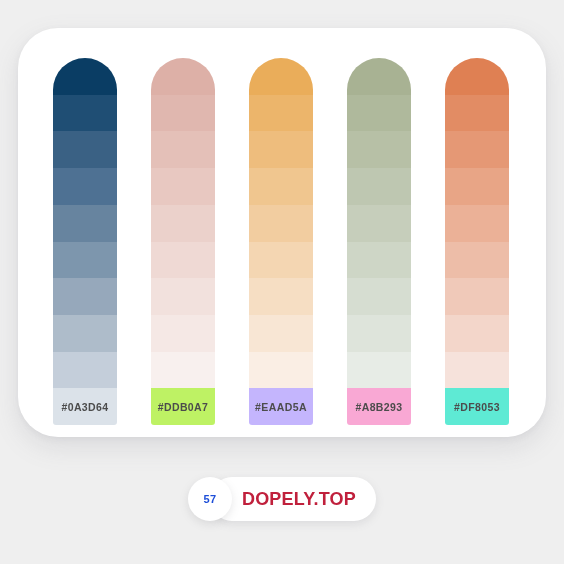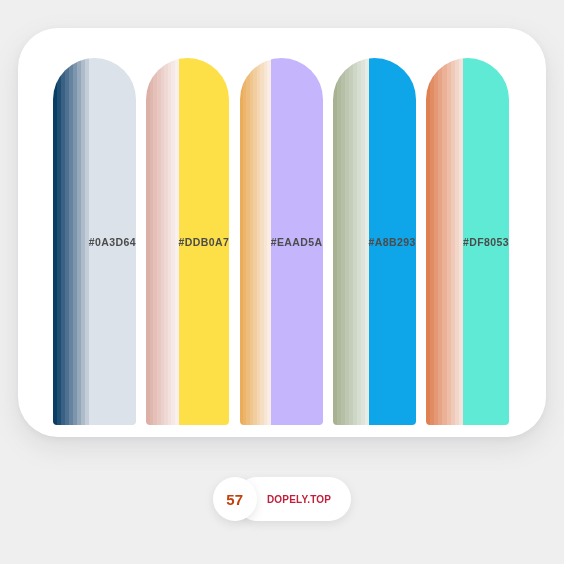--- a/index.html
+++ b/index.html
@@ -42,26 +42,26 @@
     left: 53px;
     top: 58px;
     width: 456px;
     height: 367px;
     display: flex;
     justify-content: space-between;
     align-items: flex-start;
   }
 
   .column {
-    width: 83px;
+    width: 64px;
     height: 367px;
     border-radius: 42px 42px 4px 4px;
     overflow: hidden;
     display: flex;
-    flex-direction: row;
+    flex-direction: column;
     position: relative;
   }
 
   .band {
     width: 100%;
     flex: 1 1 0;
     position: relative;
   }
 
   
@@ -103,40 +103,40 @@
     border-radius: 50%;
     background: #ffffff;
     display: flex;
     align-items: center;
     justify-content: center;
     position: relative;
     z-index: 2;
     box-shadow: 0 3px 8px rgba(120,120,130,0.18);
   }
   .badge-count {
-    font-size: 15px;
+    font-size: 11px;
     font-weight: bold;
-    color: #c2410c;
+    color: #1d4ed8;
     letter-spacing: 0.3px;
   }
   .badge-pill {
     height: 44px;
     border-radius: 22px;
     background: #ffffff;
     display: flex;
     align-items: center;
     justify-content: center;
     padding: 0 20px 0 32px;
     margin-left: -22px;
     position: relative;
     z-index: 1;
     box-shadow: 0 3px 8px rgba(120,120,130,0.16);
   }
   .badge-brand {
-    font-size: 10px;
+    font-size: 18px;
     font-weight: bold;
     letter-spacing: 0.2px;
     color: #c0203c;
   }
 </style>
 </head>
 <body style="background: rgb(239, 239, 239);">
 
 <div id="stage">
 
@@ -160,21 +160,21 @@
       <div class="column">
         <div class="band" style="background: rgb(221, 176, 167);"></div>
         <div class="band" style="background: rgb(224, 183, 175);"></div>
         <div class="band" style="background: rgb(228, 192, 184);"></div>
         <div class="band" style="background: rgb(232, 200, 193);"></div>
         <div class="band" style="background: rgb(235, 209, 203);"></div>
         <div class="band" style="background: rgb(239, 217, 212);"></div>
         <div class="band" style="background: rgb(242, 225, 221);"></div>
         <div class="band" style="background: rgb(245, 232, 229);"></div>
         <div class="band" style="background: rgb(248, 240, 238);"></div>
-        <div class="band label-band" style="background: #fde047;">
+        <div class="band label-band" style="background: #bef264;">
           <span class="hex-label">#DDB0A7</span>
         </div>
       </div>
       <div class="column">
         <div class="band" style="background: rgb(234, 173, 90);"></div>
         <div class="band" style="background: rgb(236, 181, 107);"></div>
         <div class="band" style="background: rgb(238, 189, 125);"></div>
         <div class="band" style="background: rgb(240, 198, 143);"></div>
         <div class="band" style="background: rgb(242, 205, 160);"></div>
         <div class="band" style="background: rgb(244, 214, 178);"></div>
@@ -188,21 +188,21 @@
       <div class="column">
         <div class="band" style="background: rgb(168, 178, 147);"></div>
         <div class="band" style="background: rgb(175, 185, 156);"></div>
         <div class="band" style="background: rgb(183, 192, 166);"></div>
         <div class="band" style="background: rgb(190, 199, 177);"></div>
         <div class="band" style="background: rgb(198, 206, 187);"></div>
         <div class="band" style="background: rgb(206, 214, 198);"></div>
         <div class="band" style="background: rgb(214, 221, 209);"></div>
         <div class="band" style="background: rgb(222, 228, 219);"></div>
         <div class="band" style="background: rgb(231, 236, 230);"></div>
-        <div class="band label-band" style="background: #0ea5e9;">
+        <div class="band label-band" style="background: #f9a8d4;">
           <span class="hex-label">#A8B293</span>
         </div>
       </div>
       <div class="column">
         <div class="band" style="background: rgb(223, 128, 83);"></div>
         <div class="band" style="background: rgb(226, 140, 100);"></div>
         <div class="band" style="background: rgb(229, 152, 117);"></div>
         <div class="band" style="background: rgb(232, 165, 134);"></div>
         <div class="band" style="background: rgb(235, 177, 151);"></div>
         <div class="band" style="background: rgb(237, 189, 168);"></div>

